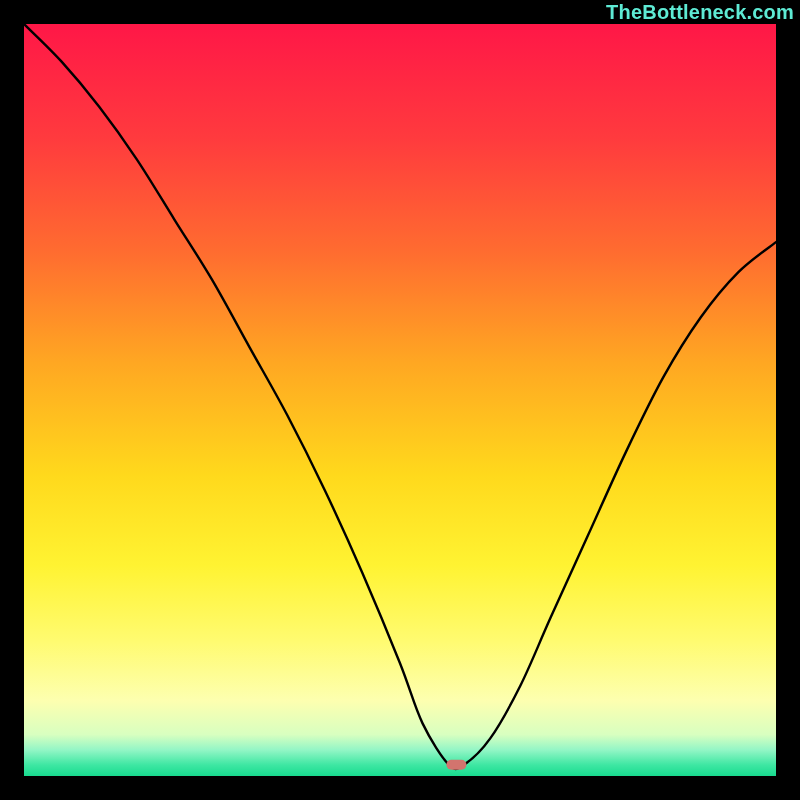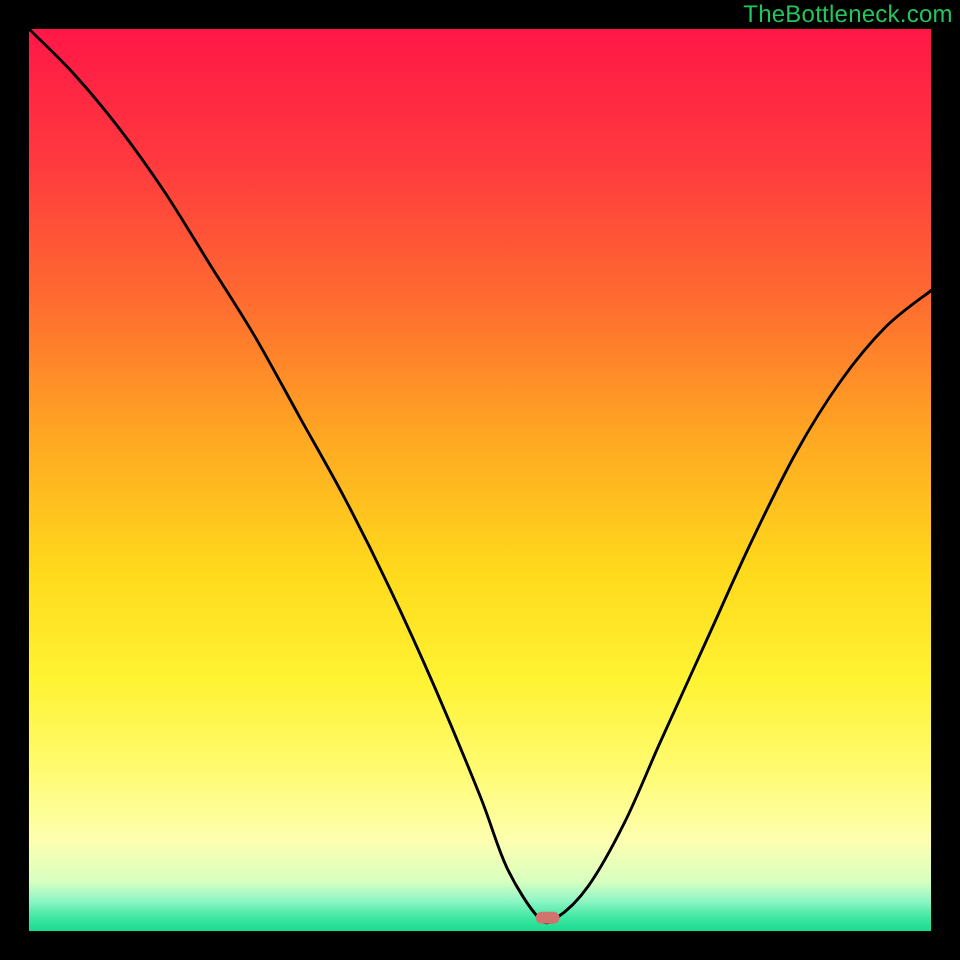--- a/index.html
+++ b/index.html
@@ -23,23 +23,23 @@
     position: absolute;
     left: 0;
     top: 0;
     width: 752px;
     height: 752px;
   }
   .watermark {
     position: absolute;
     right: 6px;
     top: 1px;
-    color: #22c55e;
+    color: #5eead4;
     font-size: 20px;
-    font-weight: 400;
+    font-weight: 700;
     letter-spacing: 0.2px;
   }
 </style>
 </head>
 <body>
 
 <div class="frame">
   <svg class="plot-area" viewBox="0 0 752 752" preserveAspectRatio="none">
     <defs>
       <linearGradient id="bg-grad" x1="0" y1="0" x2="0" y2="1">

